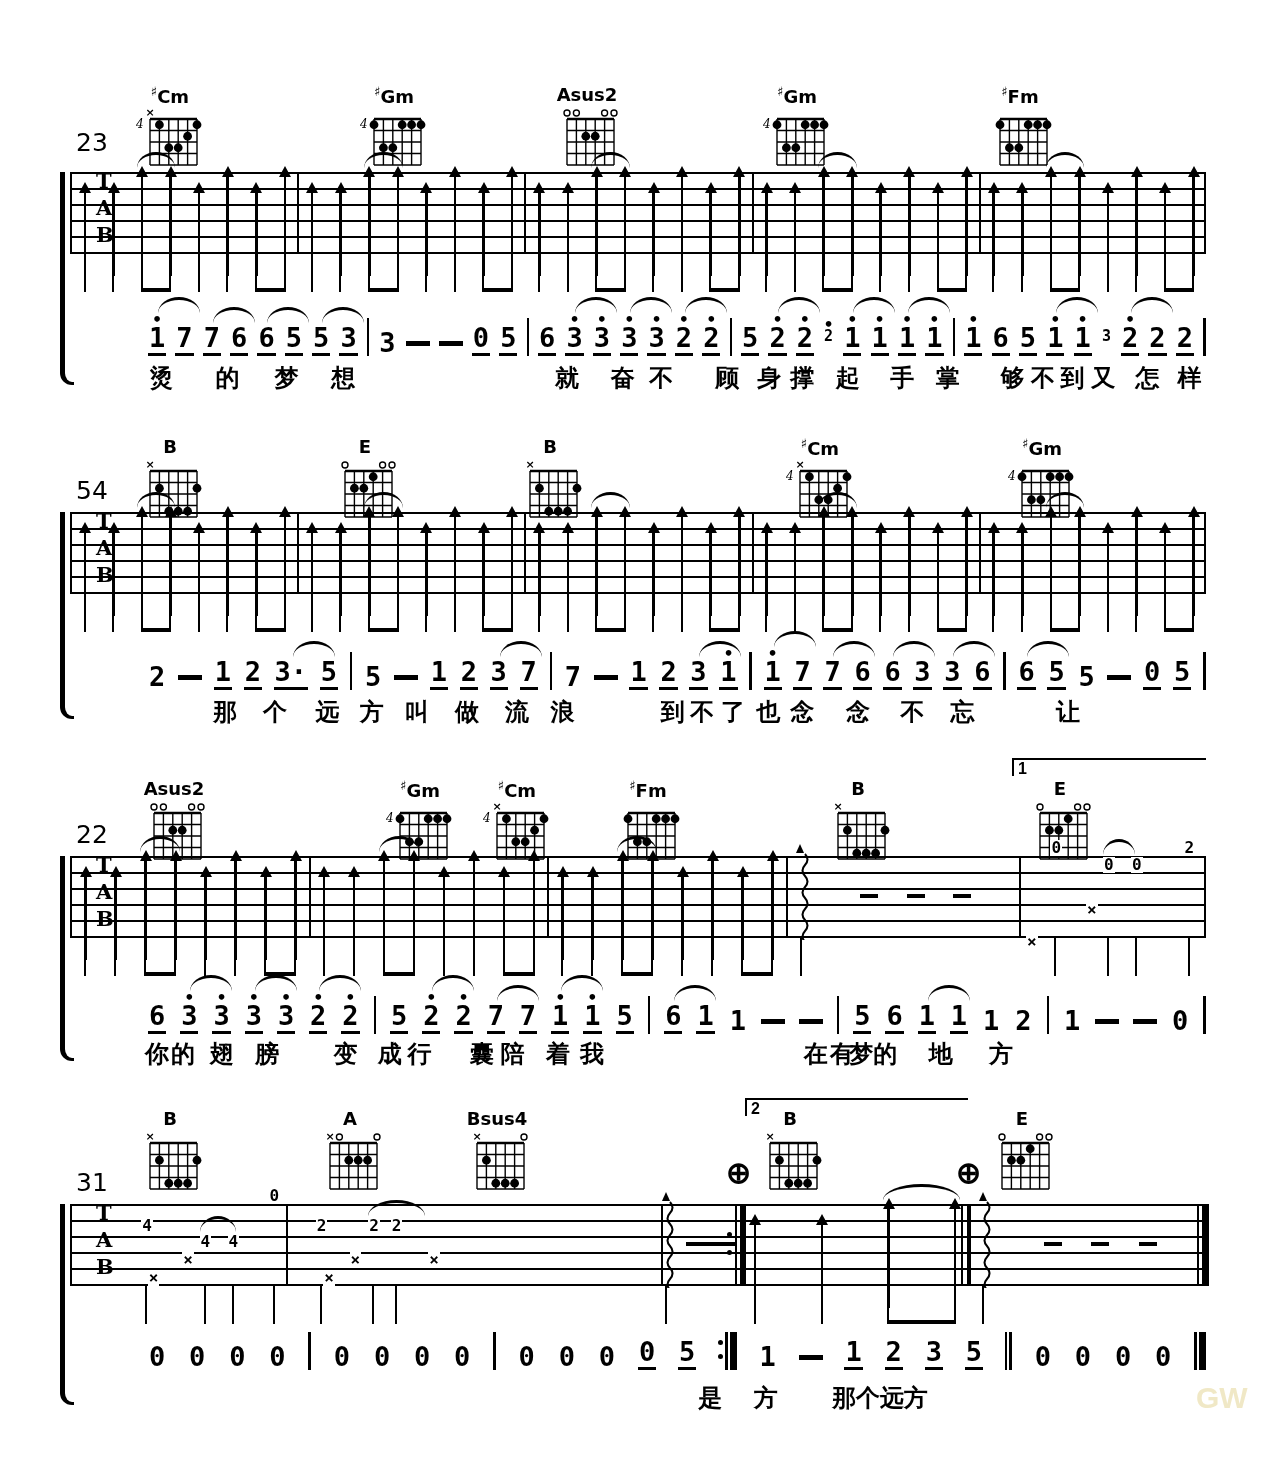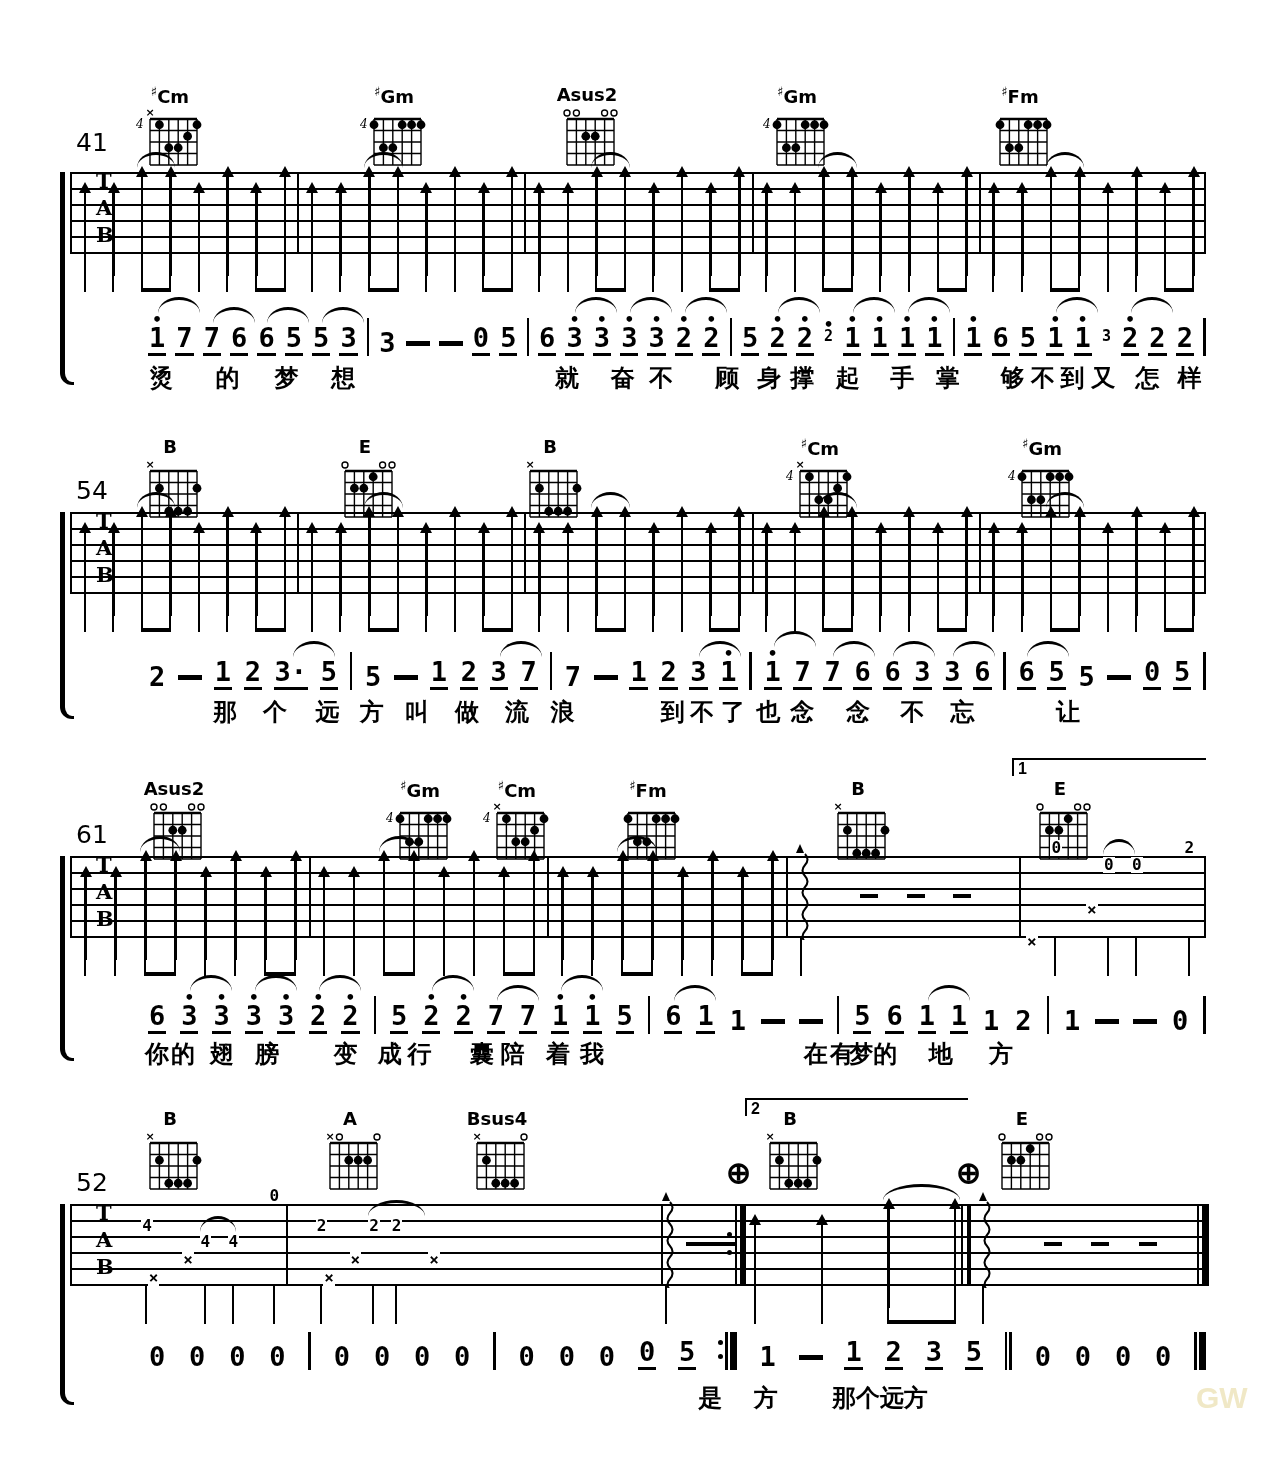--- a/index.html
+++ b/index.html
@@ -56,21 +56,21 @@
   
   .lyr{position:absolute;font-size:24px;font-weight:600;font-family:"DejaVu Sans",sans-serif;}
   .wm{position:absolute;color:#efe6c0;font-weight:bold;font-size:30px;line-height:0.9;
       text-align:center;opacity:.9;}
 </style>
 </head>
 <body>
 
 <div class="page">
   <div id="score">
-      <div class="mnum" style="left: 76px; top: 128px;">41</div>
+      <div class="mnum" style="left: 76px; top: 128px;">23</div>
       <div class="brace" style="left: 60px; top: 172px; height: 210px;"></div>
       <div class="chord" style="left: 134px; top: 84px;"><div class="nm"><span class="sh">♯</span>Cm</div><svg width="72" height="62">
           <line x1="16" y1="13" x2="16" y2="59" stroke="#000" stroke-width="1.4"></line>
           <line x1="25.4" y1="13" x2="25.4" y2="59" stroke="#000" stroke-width="1.4"></line>
           <line x1="34.8" y1="13" x2="34.8" y2="59" stroke="#000" stroke-width="1.4"></line>
           <line x1="44.2" y1="13" x2="44.2" y2="59" stroke="#000" stroke-width="1.4"></line>
           <line x1="53.6" y1="13" x2="53.6" y2="59" stroke="#000" stroke-width="1.4"></line>
           <line x1="63" y1="13" x2="63" y2="59" stroke="#000" stroke-width="1.4"></line>
           <line x1="16" y1="13" x2="63" y2="13" stroke="#000" stroke-width="2.4"></line>
           <line x1="16" y1="24.5" x2="63" y2="24.5" stroke="#000" stroke-width="1.4"></line>
@@ -598,21 +598,21 @@
       <div class="lyr" style="left: 550.528px; top: 696px;">浪</div>
       <div class="lyr" style="left: 660.72px; top: 696px;">到</div>
       <div class="lyr" style="left: 690.256px; top: 696px;">不</div>
       <div class="lyr" style="left: 720.928px; top: 696px;">了</div>
       <div class="lyr" style="left: 756.144px; top: 696px;">也</div>
       <div class="lyr" style="left: 790.224px; top: 696px;">念</div>
       <div class="lyr" style="left: 845.888px; top: 696px;">念</div>
       <div class="lyr" style="left: 900.416px; top: 696px;">不</div>
       <div class="lyr" style="left: 950.4px; top: 696px;">忘</div>
       <div class="lyr" style="left: 1056.05px; top: 696px;">让</div>
-      <div class="mnum" style="left: 76px; top: 820px;">61</div>
+      <div class="mnum" style="left: 76px; top: 820px;">22</div>
       <div class="brace" style="left: 60px; top: 856px; height: 202px;"></div>
       <div class="chord" style="left: 138px; top: 778px;"><div class="nm">Asus2</div><svg width="72" height="62">
           <line x1="16" y1="13" x2="16" y2="59" stroke="#000" stroke-width="1.4"></line>
           <line x1="25.4" y1="13" x2="25.4" y2="59" stroke="#000" stroke-width="1.4"></line>
           <line x1="34.8" y1="13" x2="34.8" y2="59" stroke="#000" stroke-width="1.4"></line>
           <line x1="44.2" y1="13" x2="44.2" y2="59" stroke="#000" stroke-width="1.4"></line>
           <line x1="53.6" y1="13" x2="53.6" y2="59" stroke="#000" stroke-width="1.4"></line>
           <line x1="63" y1="13" x2="63" y2="59" stroke="#000" stroke-width="1.4"></line>
           <line x1="16" y1="13" x2="63" y2="13" stroke="#000" stroke-width="2.4"></line>
           <line x1="16" y1="24.5" x2="63" y2="24.5" stroke="#000" stroke-width="1.4"></line>
@@ -865,21 +865,21 @@
       <div class="lyr" style="left: 469.872px; top: 1038px;">囊</div>
       <div class="lyr" style="left: 500.544px; top: 1038px;">陪</div>
       <div class="lyr" style="left: 545.984px; top: 1038px;">着</div>
       <div class="lyr" style="left: 580.064px; top: 1038px;">我</div>
       <div class="lyr" style="left: 803.856px; top: 1038px;">在</div>
       <div class="lyr" style="left: 829.984px; top: 1038px;">有</div>
       <div class="lyr" style="left: 849.296px; top: 1038px;">梦</div>
       <div class="lyr" style="left: 873.152px; top: 1038px;">的</div>
       <div class="lyr" style="left: 928.816px; top: 1038px;">地</div>
       <div class="lyr" style="left: 989.024px; top: 1038px;">方</div>
-      <div class="mnum" style="left: 76px; top: 1168px;">52</div>
+      <div class="mnum" style="left: 76px; top: 1168px;">31</div>
       <div class="brace" style="left: 60px; top: 1204px; height: 198px;"></div>
       <div class="chord" style="left: 134px; top: 1108px;"><div class="nm">B</div><svg width="72" height="62">
           <line x1="16" y1="13" x2="16" y2="59" stroke="#000" stroke-width="1.4"></line>
           <line x1="25.4" y1="13" x2="25.4" y2="59" stroke="#000" stroke-width="1.4"></line>
           <line x1="34.8" y1="13" x2="34.8" y2="59" stroke="#000" stroke-width="1.4"></line>
           <line x1="44.2" y1="13" x2="44.2" y2="59" stroke="#000" stroke-width="1.4"></line>
           <line x1="53.6" y1="13" x2="53.6" y2="59" stroke="#000" stroke-width="1.4"></line>
           <line x1="63" y1="13" x2="63" y2="59" stroke="#000" stroke-width="1.4"></line>
           <line x1="16" y1="13" x2="63" y2="13" stroke="#000" stroke-width="2.4"></line>
           <line x1="16" y1="24.5" x2="63" y2="24.5" stroke="#000" stroke-width="1.4"></line>

